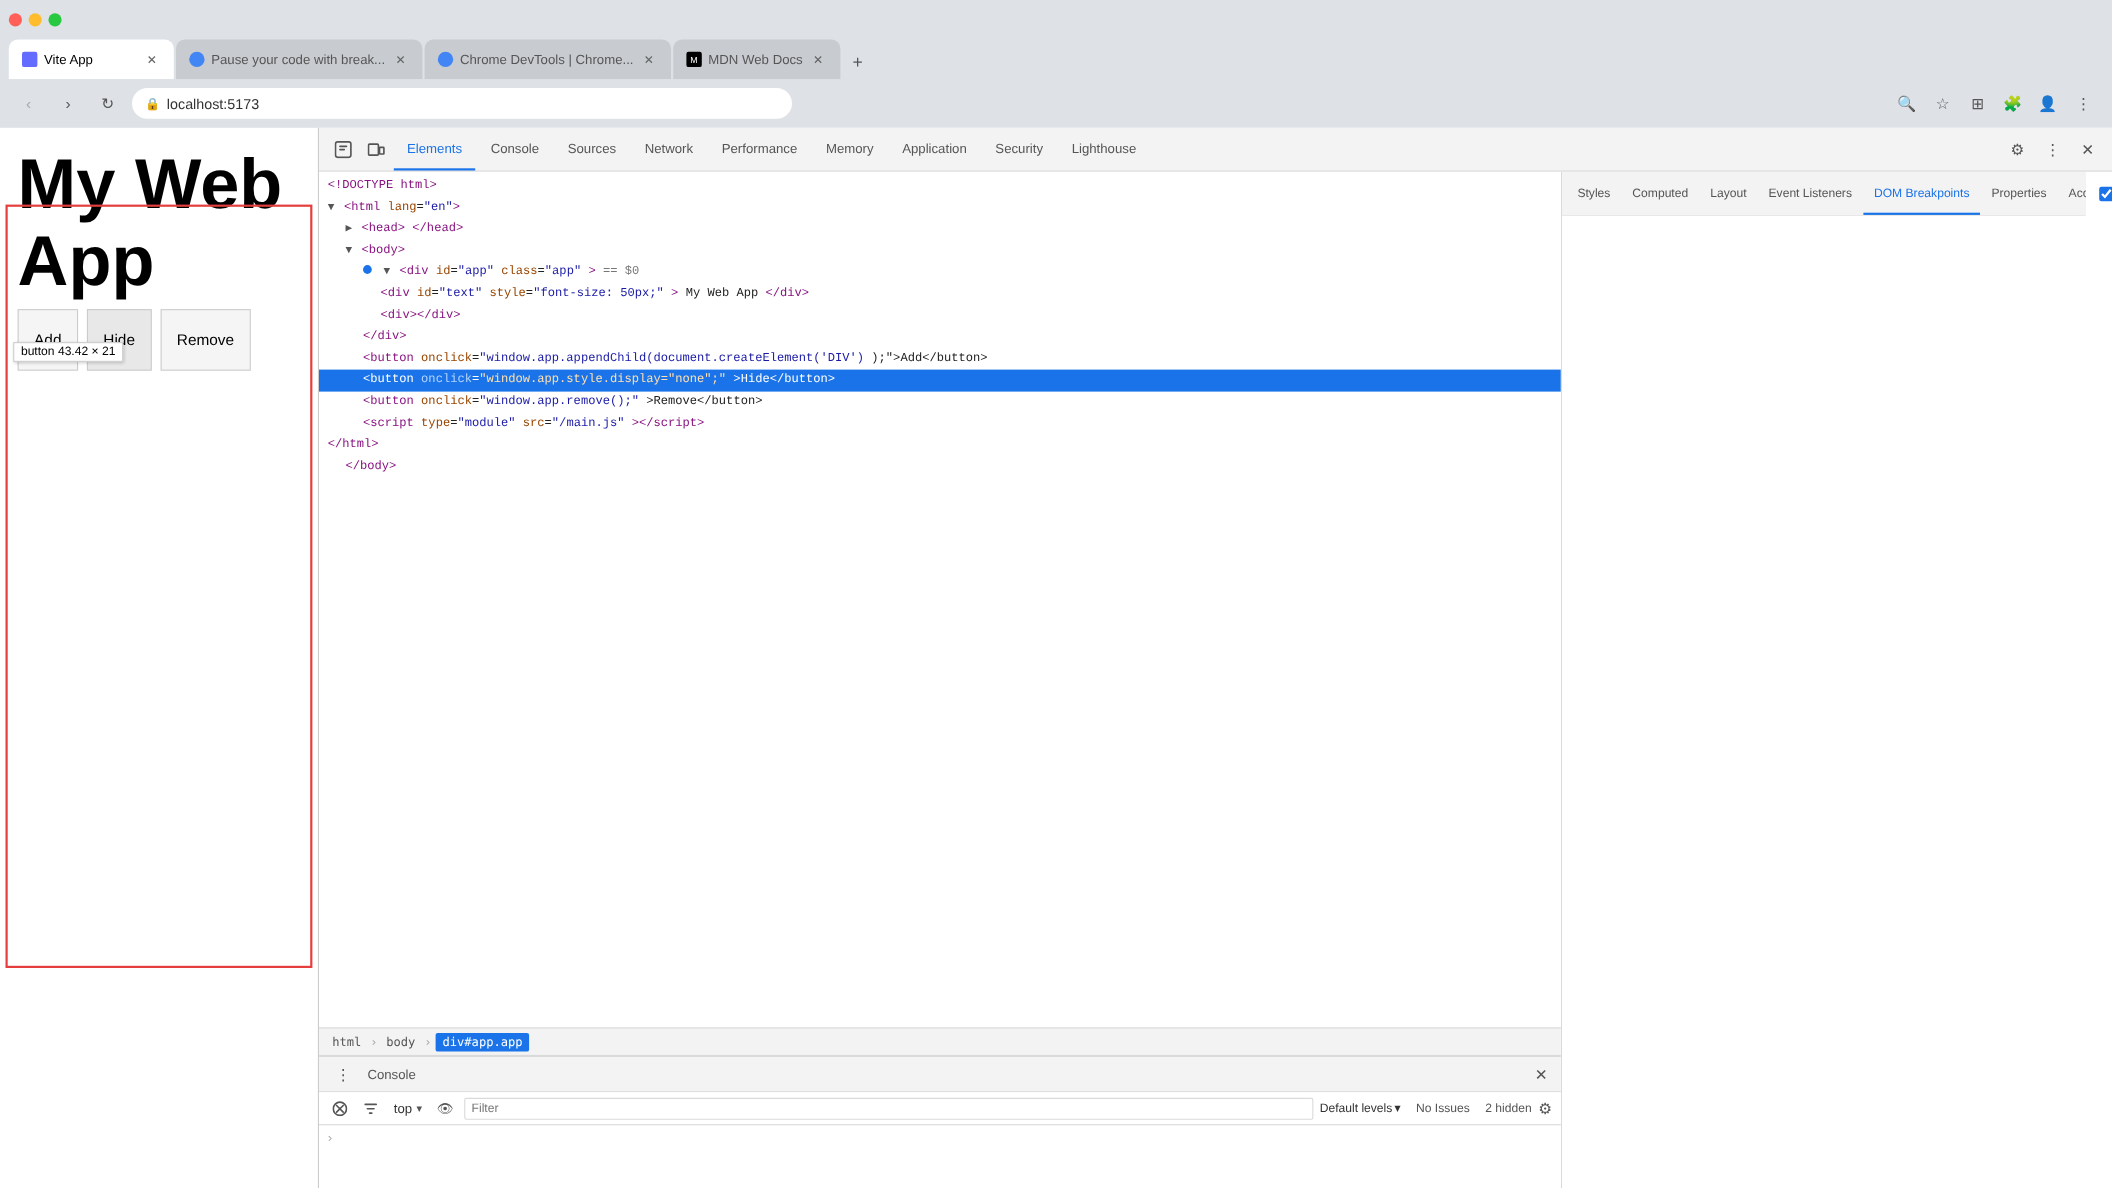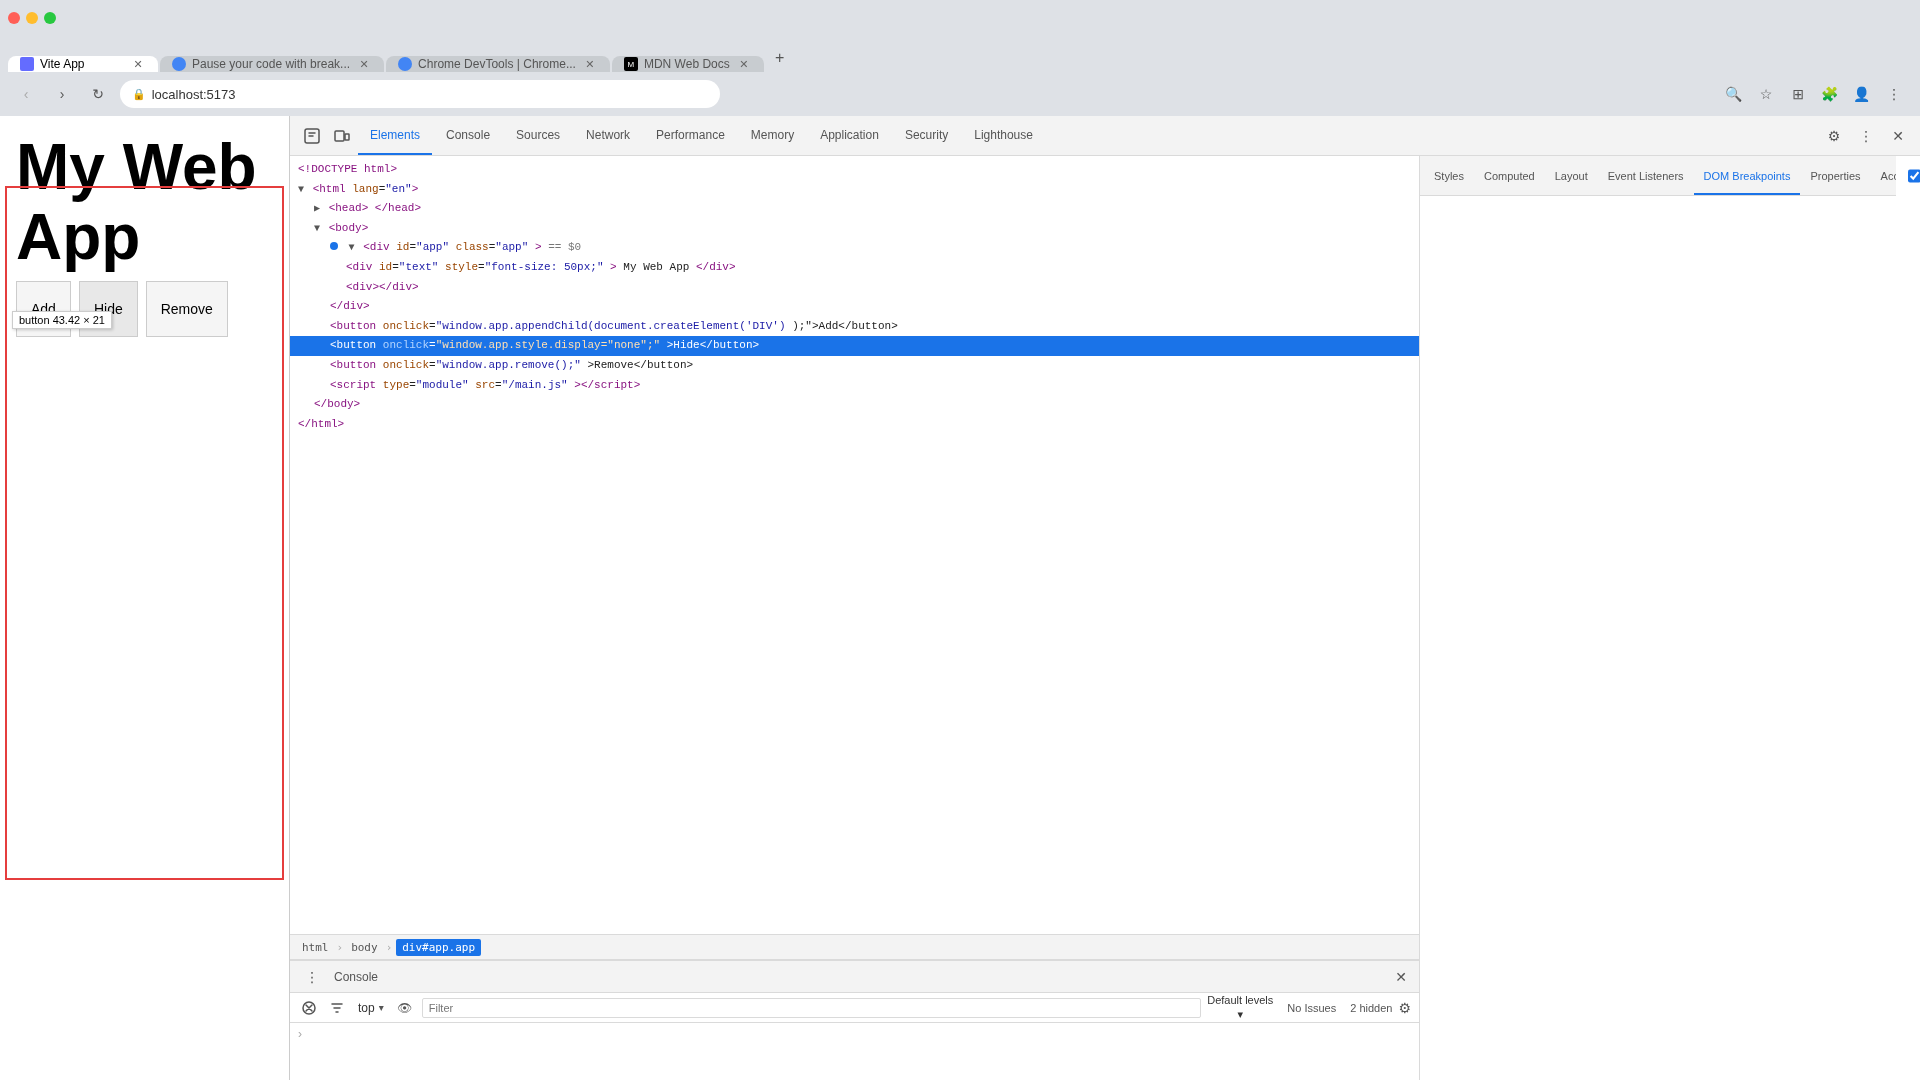--- a/index.html
+++ b/index.html
@@ -11,21 +11,21 @@
     
     .title-bar { height: 36px; background: #dee1e6; display: flex; align-items: center; padding: 0 8px; gap: 8px; }
     .traffic-lights { display: flex; gap: 6px; align-items: center; }
     .traffic-light { width: 12px; height: 12px; border-radius: 50%; }
     .traffic-light.red { background: #ff5f57; }
     .traffic-light.yellow { background: #ffbd2e; }
     .traffic-light.green { background: #28c840; }
 
     
     .tab-bar { height: 36px; background: #dee1e6; display: flex; align-items: flex-end; padding: 0 8px; gap: 2px; }
-    .tab { height: 16px; display: flex; align-items: center; padding: 0 12px; border-radius: 8px 8px 0 0; font-size: 12px; gap: 6px; cursor: pointer; min-width: 150px; max-width: 240px; }
+    .tab { height: 36px; display: flex; align-items: center; padding: 0 12px; border-radius: 8px 8px 0 0; font-size: 12px; gap: 6px; cursor: pointer; min-width: 150px; max-width: 240px; }
     .tab.active { background: #ffffff; }
     .tab.inactive { background: #c8ccd0; color: #555; }
     .tab-favicon { width: 14px; height: 14px; border-radius: 2px; flex-shrink: 0; }
     .tab-favicon.vite { background: #646cff; }
     .tab-favicon.chrome { background: #4285f4; border-radius: 50%; }
     .tab-favicon.mdn { background: #000; border-radius: 2px; }
     .tab-close { margin-left: auto; width: 16px; height: 16px; display: flex; align-items: center; justify-content: center; border-radius: 50%; font-size: 11px; color: #666; }
     .tab-add { width: 28px; height: 28px; display: flex; align-items: center; justify-content: center; border-radius: 50%; font-size: 16px; color: #555; cursor: pointer; }
 
     
@@ -104,21 +104,21 @@
     .console-area { height: 120px; border-top: 1px solid #dadada; display: flex; flex-direction: column; background: #ffffff; }
     .console-header { height: 32px; background: #f3f3f3; display: flex; align-items: center; padding: 0 8px; gap: 8px; border-bottom: 1px solid #dadada; }
     .console-tab-label { font-size: 12px; color: #555; font-weight: 500; }
     .console-close { margin-left: auto; width: 20px; height: 20px; display: flex; align-items: center; justify-content: center; cursor: pointer; color: #555; font-size: 14px; }
     .console-toolbar { height: 30px; background: #ffffff; display: flex; align-items: center; padding: 0 8px; gap: 6px; border-bottom: 1px solid #dadada; justify-content: space-between; }
     .console-icon-btn { width: 22px; height: 22px; display: flex; align-items: center; justify-content: center; cursor: pointer; color: #555; font-size: 12px; border-radius: 3px; }
     .console-top { display: flex; align-items: center; gap: 4px; padding: 0 4px; font-size: 12px; cursor: pointer; }
     .console-top-text { font-size: 12px; color: #333; }
     .console-top-arrow { font-size: 10px; color: #555; }
     .console-filter { flex: 1; height: 20px; border: 1px solid #dadada; border-radius: 2px; padding: 0 6px; font-size: 11px; color: #333; }
-    .default-levels { font-size: 11px; color: #333; display: flex; align-items: center; gap: 2px; flex-direction: column; }
+    .default-levels { font-size: 11px; color: #333; display: flex; align-items: center; gap: 2px; }
     .no-issues { font-size: 11px; color: #555; padding: 0 8px; }
     .hidden-count { font-size: 11px; color: #555; }
     .console-settings { font-size: 14px; color: #555; cursor: pointer; }
     .console-content { flex: 1; padding: 4px 8px; }
     .console-prompt { display: flex; align-items: center; gap: 4px; }
     .console-arrow { color: #aaa; font-size: 12px; }
   </style>
 </head>
 <body>
 
@@ -295,26 +295,26 @@
               <span class="text-content">&gt;Remove&lt;/button&gt;</span>
             </div>
 
             <div class="tree-line indent-2">
               <span class="tag">&lt;script</span>
               <span class="attr-name"> type</span><span>=</span><span class="attr-value">"module"</span>
               <span class="attr-name"> src</span><span>=</span><span class="attr-value">"/main.js"</span>
               <span class="tag">&gt;&lt;/script&gt;</span>
             </div>
 
+            <div class="tree-line">
+              <span class="tag">&lt;/html&gt;</span>
+            </div>
+
             <div class="tree-line indent-1">
               <span class="tag">&lt;/body&gt;</span>
-            </div>
-
-            <div class="tree-line">
-              <span class="tag">&lt;/html&gt;</span>
             </div>
           </div>
 
           <div class="breadcrumb-bar">
             <span class="breadcrumb-item">html</span>
             <span style="color:#aaa;">›</span>
             <span class="breadcrumb-item">body</span>
             <span style="color:#aaa;">›</span>
             <span class="breadcrumb-item active">div#app.app</span>
           </div>

